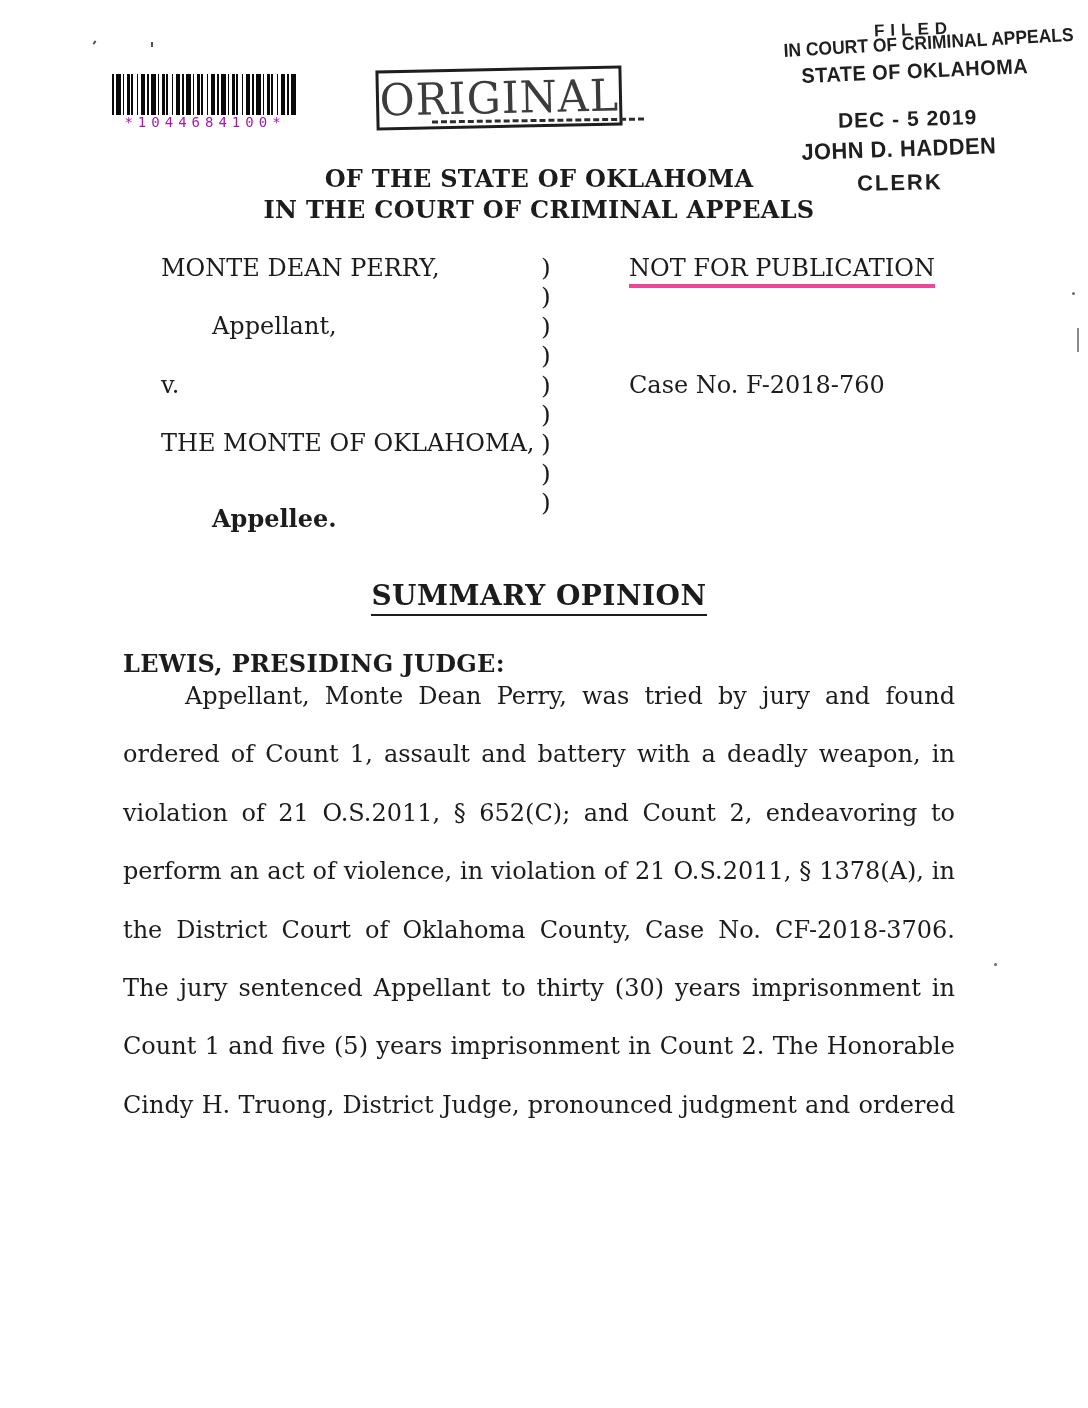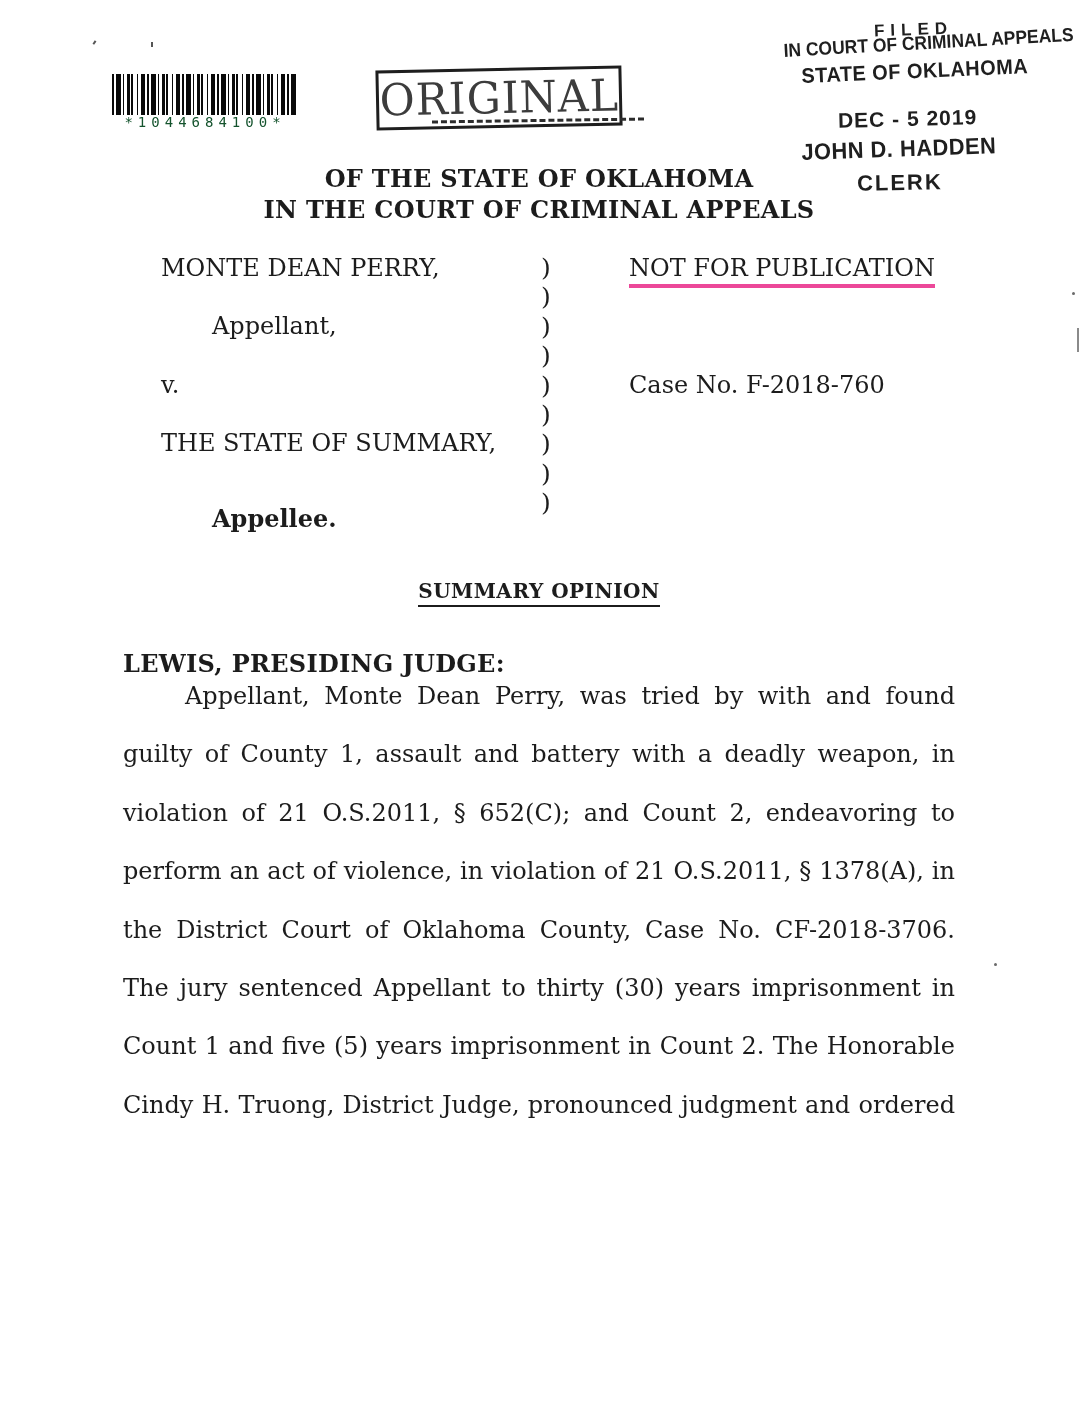--- a/index.html
+++ b/index.html
@@ -18,21 +18,21 @@
       #0a0a0a 4px 9px, #fff 9px 11px,
       #0a0a0a 11px 12px, #fff 12px 15px,
       #0a0a0a 15px 18px, #fff 18px 19px,
       #0a0a0a 19px 21px, #fff 21px 25px,
       #0a0a0a 25px 26px, #fff 26px 29px,
       #0a0a0a 29px 33px, #fff 33px 35px);
   }
   .barcode-text {
     left:110px; top:114px; width:190px; text-align:center;
     font-family:"DejaVu Sans Mono", monospace;
-    font-size:14px; letter-spacing:5px; color:#14532d; white-space:nowrap;
+    font-size:14px; letter-spacing:5px; color:#a21caf; white-space:nowrap;
   }
 
   
   .original-stamp {
     left:376px; top:68px; width:240px; height:54px;
     border:3px solid #1e1e1e; transform:rotate(-1.2deg);
     display:flex; align-items:center; justify-content:center;
   }
   .original-text {
     font-size:44px; line-height:44px; letter-spacing:1px; color:#3c3c3c;
@@ -66,21 +66,21 @@
   .cap-versus         { left:117px; top:371px; }
   .cap-appellee-name  { left:117px; top:429px; }
   .cap-appellee-label { left:168px; top:504px;font-weight:bold; }
   .paren-col { left:541px; top:253px; font-size:25px; line-height:29.4px; }
   .paren-col span { display:block; }
   .cap-nfp { left:585px; top:254px; }
   .cap-nfp span { border-bottom:4px solid #ec4899; padding-bottom:2px; }
   .cap-caseno { left:585px; top:371px; }
 
   
-  .summary-heading { left:123px; top:579px; width:832px; text-align:center; font-weight:bold; font-size:20px; }
+  .summary-heading { left:123px; top:579px; width:832px; text-align:center; font-weight:bold; font-size:28px; }
   .summary-heading span { border-bottom:2px solid #1c1c1c; padding-bottom:2px; letter-spacing:0.5px; }
   .judge-line { left:123px; top:629px; font-weight:bold; font-size:24px; letter-spacing:0.3px;margin-top:20px; }
 
   .body-text { left:123px; top:667px; width:832px; font-size:24px; }
   .body-text .line {
     height:58.4px; line-height:58.4px;
     text-align:justify; text-align-last:justify;
   }
   .body-text .line.indent { text-indent:62px; }
 
@@ -119,21 +119,21 @@
   <div class="abs stamp filed-clerk">CLERK</div>
 
   <div class="abs court-title">
     <span>OF THE STATE OF OKLAHOMA</span>
     <span>IN THE COURT OF CRIMINAL APPEALS</span>
   </div>
 
   <div class="abs cap cap-appellant-name">MONTE DEAN PERRY,</div>
   <div class="abs cap cap-appellant-label">Appellant,</div>
   <div class="abs cap cap-versus">v.</div>
-  <div class="abs cap cap-appellee-name">THE STATE OF SUMMARY,</div>
+  <div class="abs cap cap-appellee-name">THE MONTE OF OKLAHOMA,</div>
   <div class="abs cap cap-appellee-label">Appellee.</div>
 
   <div class="abs paren-col">
     <span>)</span>
     <span>)</span>
     <span>)</span>
     <span>)</span>
     <span>)</span>
     <span>)</span>
     <span>)</span>
@@ -145,22 +145,22 @@
     <span>NOT FOR PUBLICATION</span>
   </div>
   <div class="abs cap cap-caseno">Case No. F-2018-760</div>
 
   <div class="abs summary-heading">
     <span>SUMMARY OPINION</span>
   </div>
   <div class="abs judge-line">LEWIS, PRESIDING JUDGE:</div>
 
   <div class="abs body-text">
-    <div class="line indent">Appellant, Monte Dean Perry, was tried by with and found</div>
-    <div class="line">guilty of County 1, assault and battery with a deadly weapon, in</div>
+    <div class="line indent">Appellant, Monte Dean Perry, was tried by jury and found</div>
+    <div class="line">ordered of Count 1, assault and battery with a deadly weapon, in</div>
     <div class="line">violation of 21 O.S.2011, § 652(C); and Count 2, endeavoring to</div>
     <div class="line">perform an act of violence, in violation of 21 O.S.2011, § 1378(A), in</div>
     <div class="line">the District Court of Oklahoma County, Case No. CF-2018-3706.</div>
     <div class="line">The jury sentenced Appellant to thirty (30) years imprisonment in</div>
     <div class="line">Count 1 and five (5) years imprisonment in Count 2. The Honorable</div>
     <div class="line">Cindy H. Truong, District Judge, pronounced judgment and ordered</div>
   </div>
 
 </div>
 

